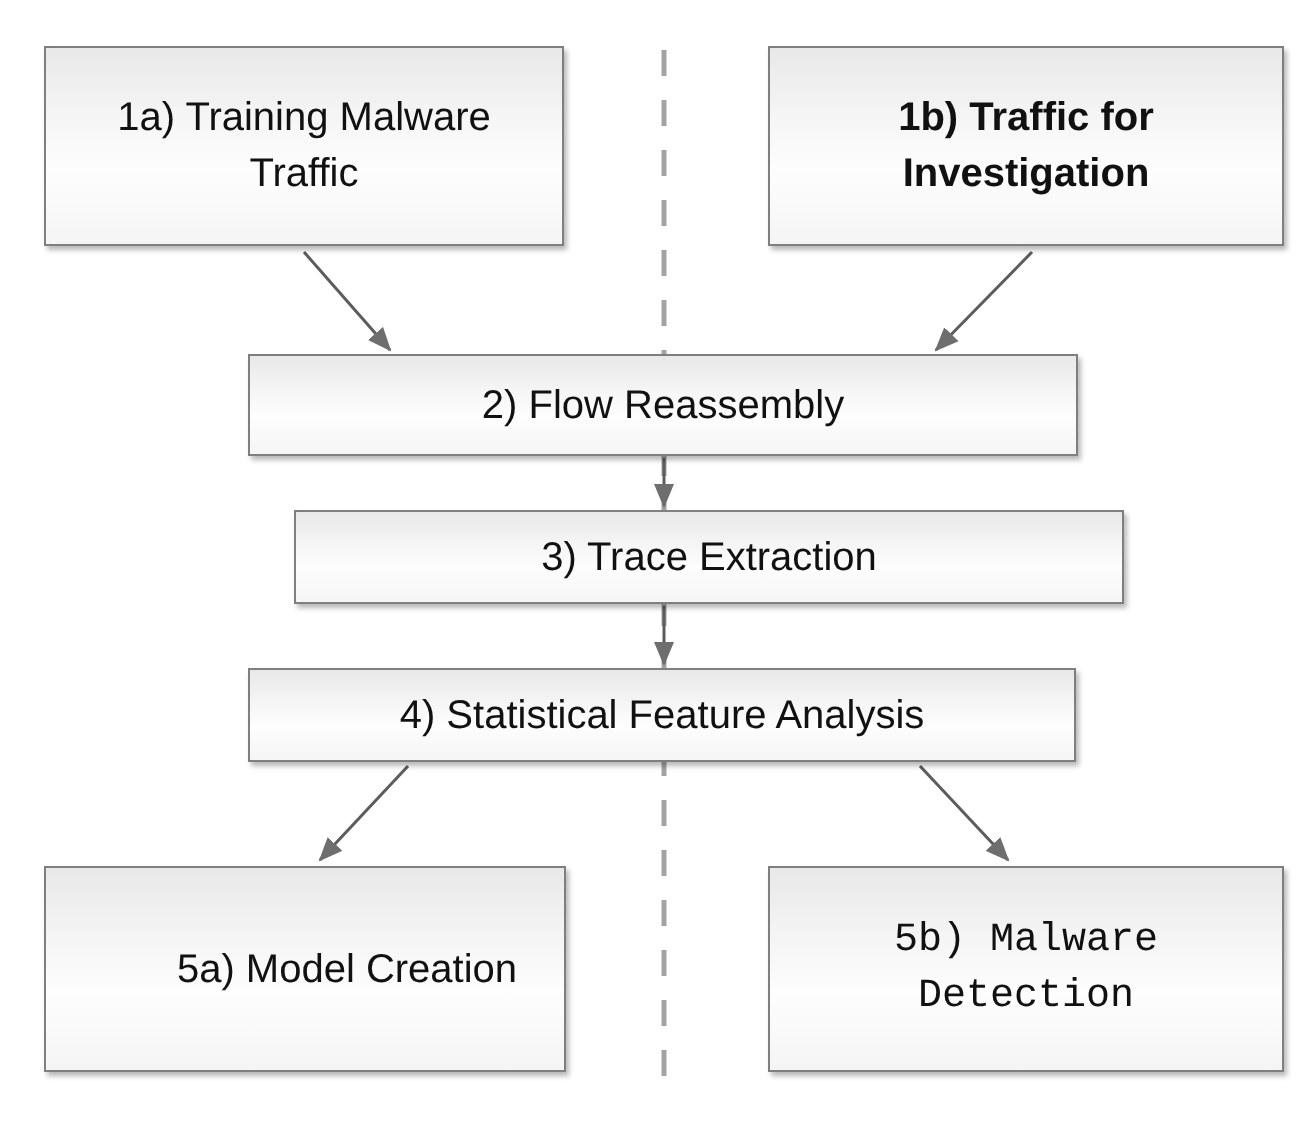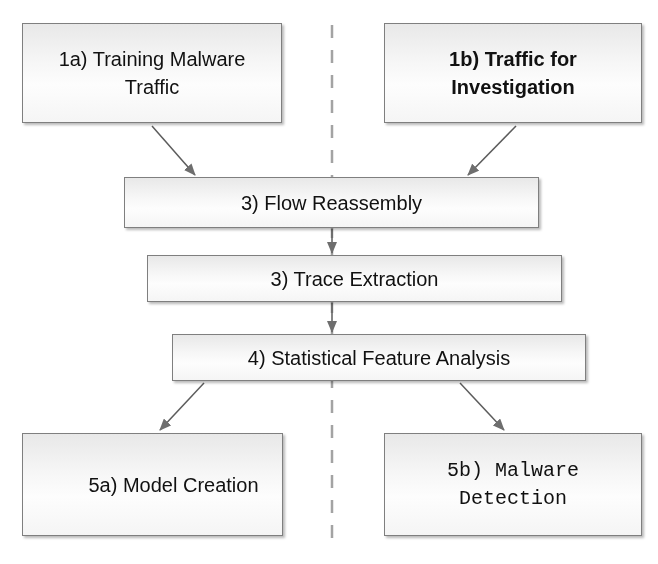--- a/index.html
+++ b/index.html
@@ -37,21 +37,21 @@
     font-size: 20px;
     line-height: 1.4;
     color: #111111;
     white-space: pre-line;
     padding: 2px 6px;
   }
   #node-1a { left: 22px;  top: 23px;  width: 260px; height: 100px; }
   #node-1b { left: 384px; top: 23px;  width: 258px; height: 100px; font-weight: bold; }
   #node-2  { left: 124px; top: 177px; width: 415px; height: 51px;  }
   #node-3  { left: 124px; top: 255px; width: 415px; height: 47px; margin-left: 23px;  }
-  #node-4  { left: 124px; top: 334px; width: 414px; height: 47px; margin-left: 48px;  }
+  #node-4  { left: 124px; top: 334px; width: 414px; height: 47px;  }
   #node-5a { left: 22px;  top: 433px; width: 261px; height: 103px; padding-left: 48px; }
   #node-5b { left: 384px; top: 433px; width: 258px; height: 103px; font-family: Liberation Mono, monospace; }
   .edge-line {
     stroke: #5c5c5c;
     stroke-width: 1.5;
     fill: none;
   }
   .divider-line {
     stroke: #a3a3a3;
     stroke-width: 2.5;
@@ -80,21 +80,21 @@
     <line class="edge-line" x1="204" y1="383" x2="160" y2="430" marker-end="url(#arrowhead)"></line>
     <line class="edge-line" x1="460" y1="383" x2="504" y2="430" marker-end="url(#arrowhead)"></line>
   </svg>
 
   <div class="node" id="node-1a">1a) Training Malware
 Traffic</div>
 
   <div class="node" id="node-1b">1b) Traffic for
 Investigation</div>
 
-  <div class="node" id="node-2">3) Flow Reassembly</div>
+  <div class="node" id="node-2">2) Flow Reassembly</div>
 
   <div class="node" id="node-3">3) Trace Extraction</div>
 
   <div class="node" id="node-4">4) Statistical Feature Analysis</div>
 
   <div class="node" id="node-5a">5a) Model Creation</div>
 
   <div class="node" id="node-5b">5b) Malware Detection</div>
 
 </div>

